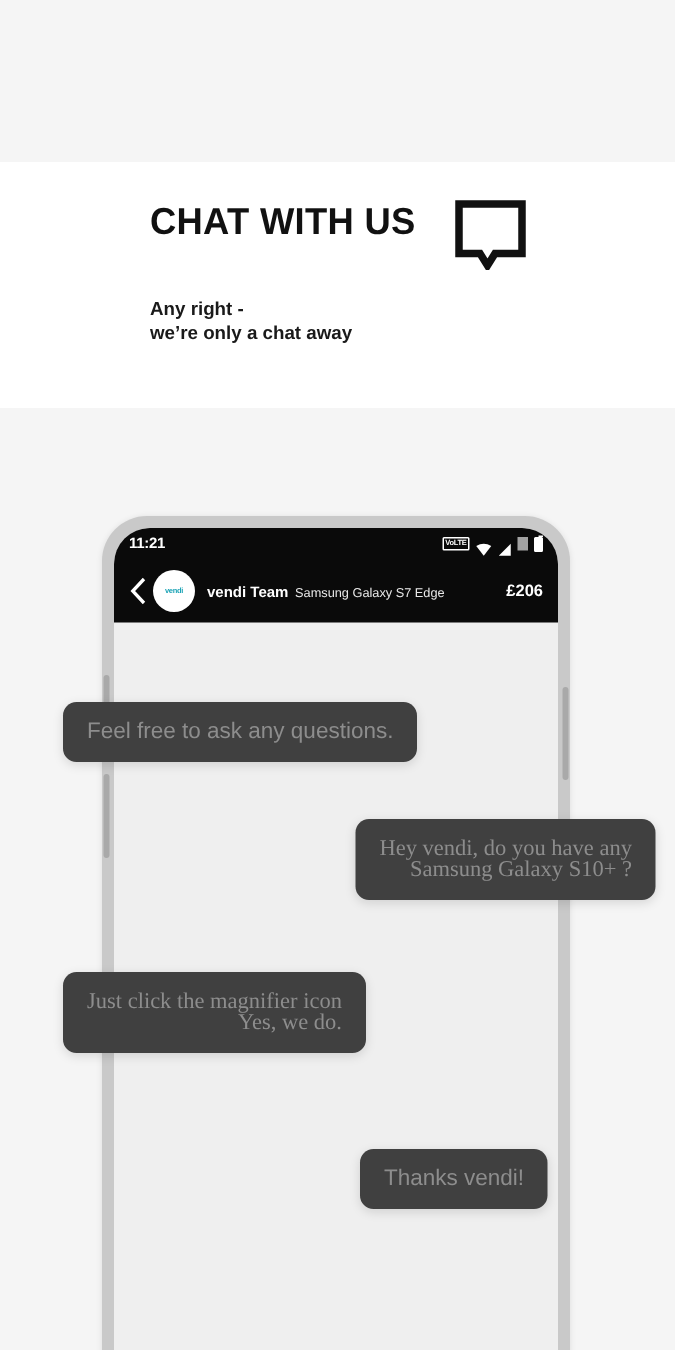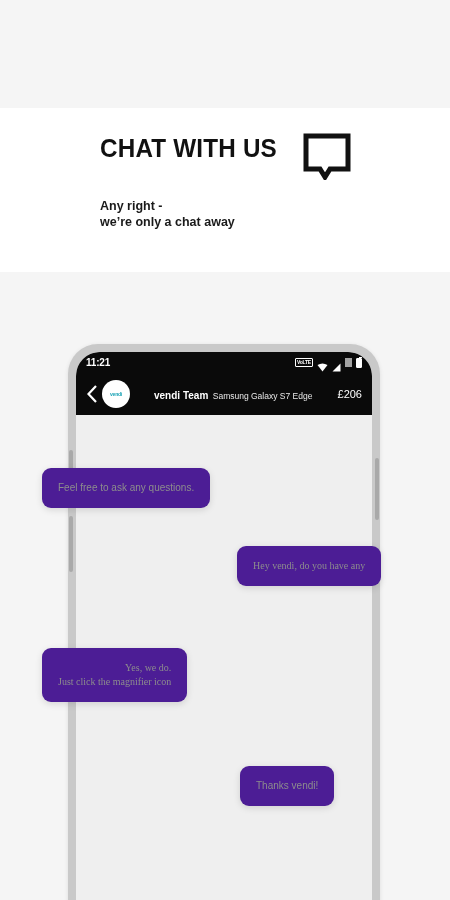--- a/index.html
+++ b/index.html
@@ -85,33 +85,33 @@
     display:flex; align-items:center; padding:0 10px;
   }
   .back-chevron { width:12px; height:18px; flex:0 0 auto; }
   .avatar {
     width:28px; height:28px; border-radius:50%; background:#fff;
     margin-left:4px; flex:0 0 auto;
     display:flex; align-items:center; justify-content:center;
     overflow:hidden;
   }
   .avatar-logo { font-size:5px; font-weight:bold; color:#1aa3b5; letter-spacing:-0.2px; }
-  .app-header-text { margin-left:24px; flex:1 1 auto; min-width:0; }
+  .app-header-text { margin-left:8px; flex:1 1 auto; min-width:0; }
   .app-title { color:#fff; font-size:10px; font-weight:bold; line-height:12px; white-space:nowrap; }
   .app-subtitle { color:#e8e8e8; font-size:8.5px; line-height:11px; white-space:nowrap; }
-  .app-price { color:#fff; font-size:11px; font-weight:normal; flex:0 0 auto; margin-left:4px; }
+  .app-price { color:#fff; font-size:11px; font-weight:bold; flex:0 0 auto; margin-left:4px; }
 
   
   .chat-bubble {
     position:absolute;
-    background:#4c1d95;
+    background:#404040;
     border-radius:9px;
     box-shadow:0 2px 7px rgba(0,0,0,0.13);
     color:#8d8d8d;
-    font-size:10px;
+    font-size:15px;
     line-height:14px;
     padding:13px 16px;
   }
   .chat-bubble.left  { text-align:left; }
   .chat-bubble.right { text-align:right;font-family:Liberation Serif, serif; }
   .chat-bubble div { white-space:nowrap; }
 
   .bubble-0 { left:42px;  top:468px; }
   .bubble-1 { left:237px; top:546px; }
   .bubble-2 { left:42px;  top:648px; }
@@ -198,24 +198,25 @@
       </div>
     </div>
   </div>
 
   <div class="chat-bubble left bubble-0">
     <div>Feel free to ask any questions.</div>
   </div>
 
   <div class="chat-bubble right bubble-1">
     <div>Hey vendi, do you have any</div>
+    <div>Samsung Galaxy S10+ ?</div>
   </div>
 
   <div class="chat-bubble right bubble-2">
+    <div>Just click the magnifier icon</div>
     <div>Yes, we do.</div>
-    <div>Just click the magnifier icon</div>
   </div>
 
   <div class="chat-bubble left bubble-3">
     <div>Thanks vendi!</div>
   </div>
 
 </div>
 
 </body></html>

